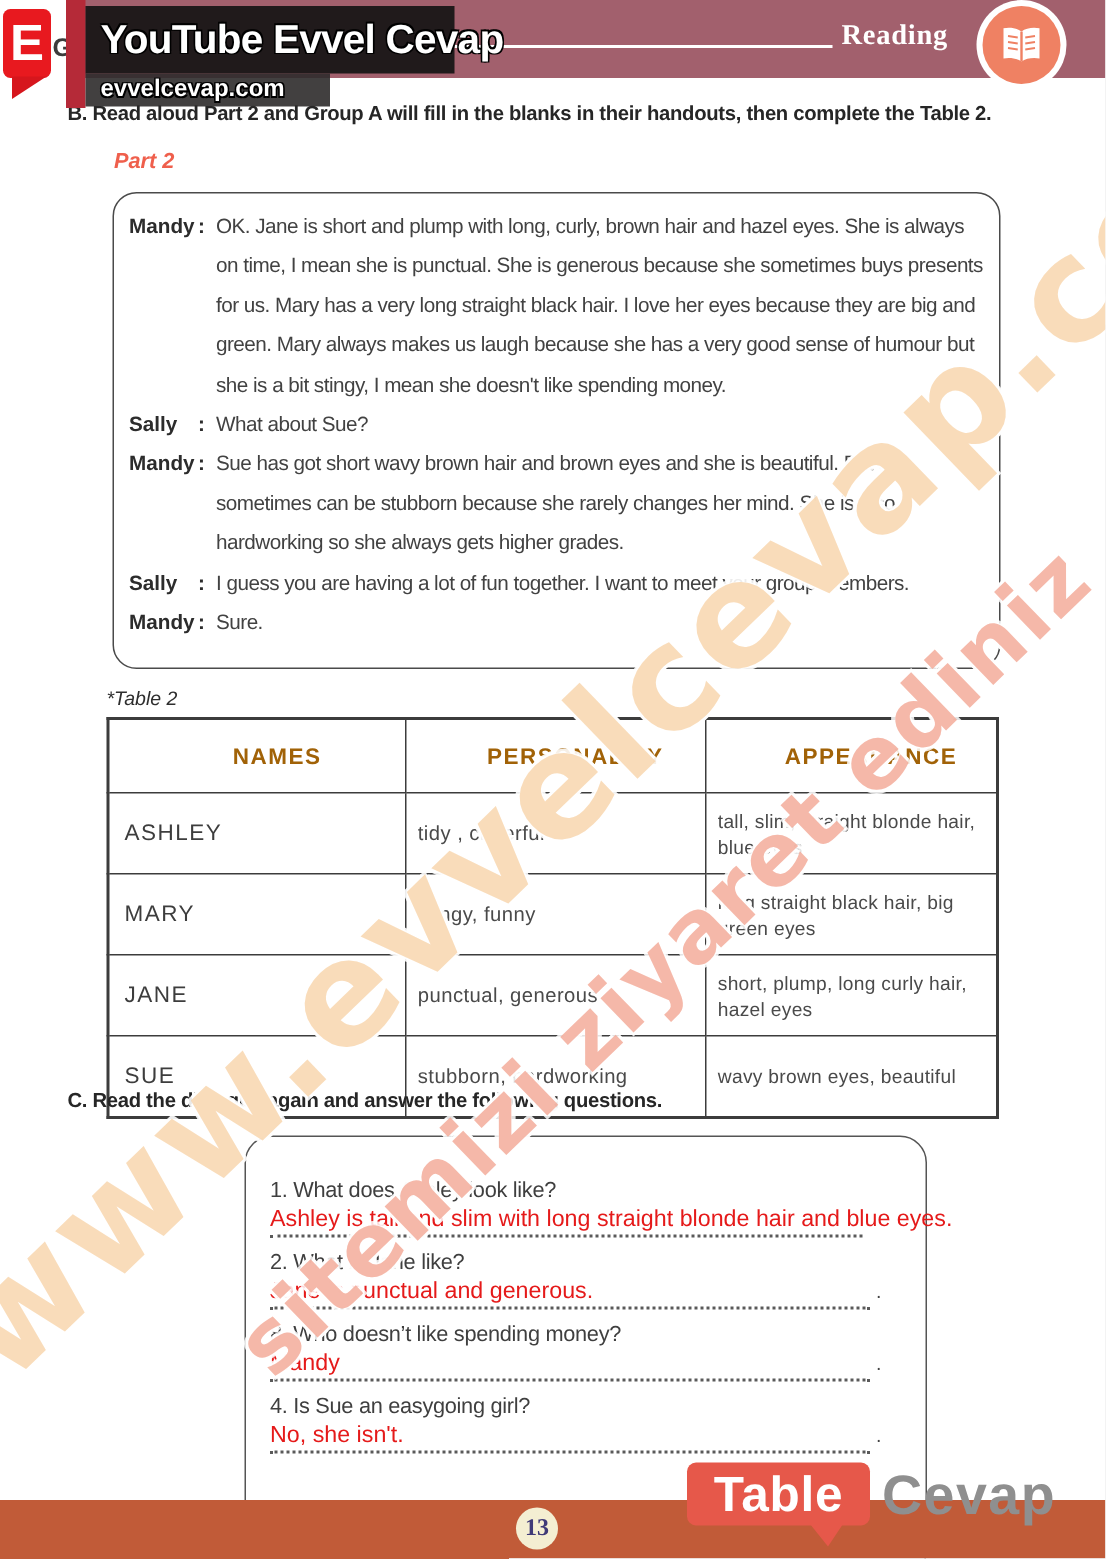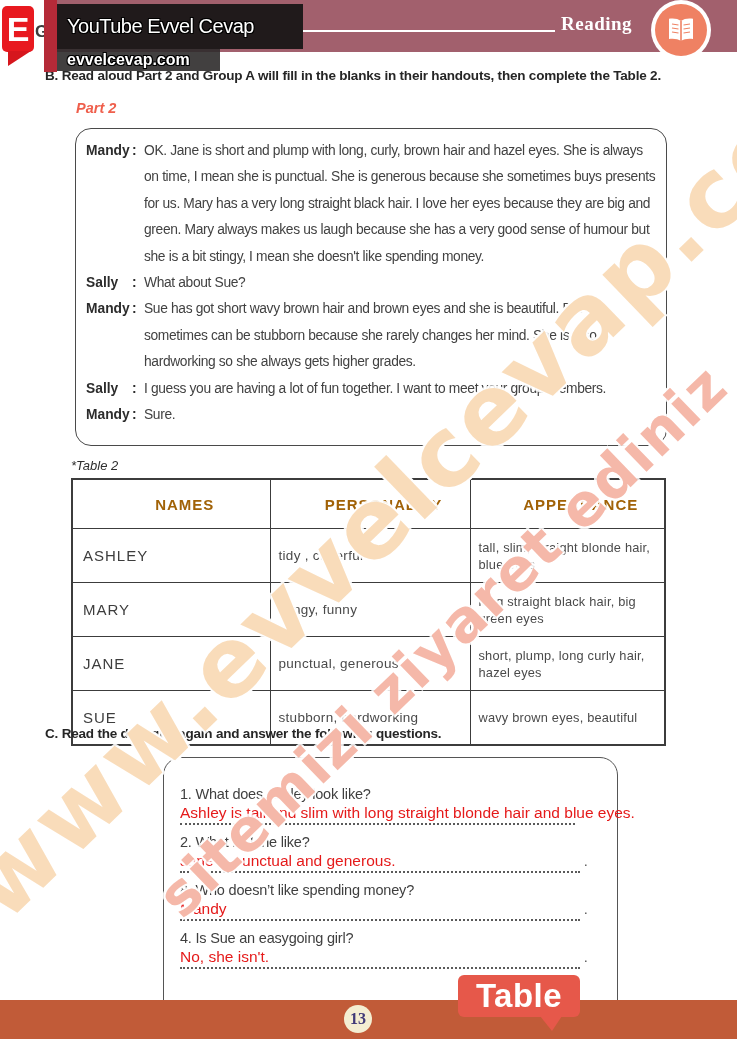--- a/index.html
+++ b/index.html
@@ -19,21 +19,21 @@
   .book-circle-inner { position:absolute; left:4px; top:4px; width:52px; height:52px; border-radius:50%; background:#ef8163; display:flex; align-items:center; justify-content:center; }
   
   .red-strip { position:absolute; left:44px; top:0px; width:13px; height:72px; background:#b52a38; z-index:5; }
   .ebadge { position:absolute; left:2px; top:6px; width:32px; height:46px; background:#e8191f; border-radius:5px; z-index:6;
     display:flex; align-items:center; justify-content:center; color:#fff; font-weight:bold; font-size:34px; }
   .ebadge-tail { position:absolute; left:8px; top:51px; width:0; height:0;
     border-top:15px solid #d6161d; border-right:23px solid transparent; z-index:6; }
   
   .yt-box { position:absolute; left:57px; top:4px; width:246px; height:45px; background:rgba(22,20,20,0.93); z-index:7;
     display:flex; align-items:center; padding-left:10px; box-sizing:border-box; }
-  .yt-box span { color:#ffffff; font-size:20px; font-weight:400; letter-spacing:-0.5px;
+  .yt-box span { color:#ffffff; font-size:27px; font-weight:700; letter-spacing:-0.5px;
     text-shadow:-1px -1px 0 #000, 1px -1px 0 #000, -1px 1px 0 #000, 1px 1px 0 #000; white-space:nowrap; }
   .url-box { position:absolute; left:57px; top:49px; width:163px; height:22px; background:rgba(45,43,43,0.9); z-index:7;
     display:flex; align-items:center; padding-left:10px; box-sizing:border-box; }
   .url-box span { color:#ffffff; font-size:16px; font-weight:600;
     text-shadow:-1px -1px 0 #000, 1px -1px 0 #000, -1px 1px 0 #000, 1px 1px 0 #000; white-space:nowrap; }
   
   .heading-b { position:absolute; left:45px; top:68px; width:660px; font-size:13.5px; font-weight:bold; color:#262626; z-index:4; letter-spacing:-0.2px; }
   .heading-c { position:absolute; left:45px; top:726px; width:660px; font-size:13.5px; font-weight:bold; color:#262626; z-index:4; letter-spacing:-0.2px; }
   .part-label { position:absolute; left:76px; top:100px; font-size:14.5px; font-weight:bold; font-style:italic; color:#ef5f4c; z-index:4; }
   
@@ -219,14 +219,15 @@
 
   <div class="wm wm1">www.evvelcevap.com</div>
   <div class="wm wm2">sitemizi ziyaret ediniz</div>
 
   <div class="footer-bar"></div>
   <div class="page-circle">13</div>
   <div class="logo-evvel-box">
     <span>Table</span>
   </div>
   <div class="logo-evvel-tail"></div>
+  <div class="logo-cevap">Cevap</div>
 
 </div>
 
 </body></html>

